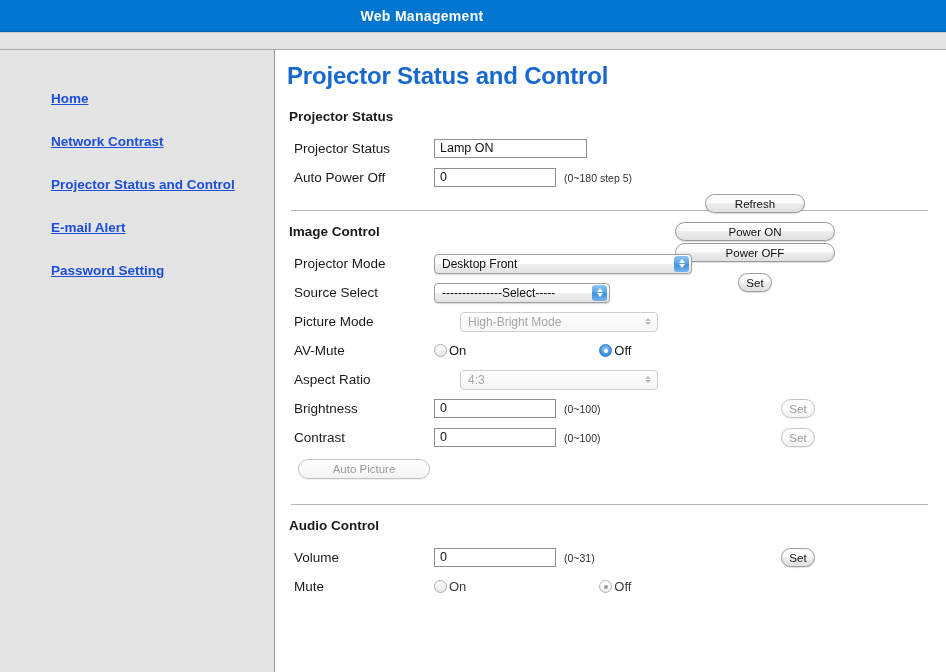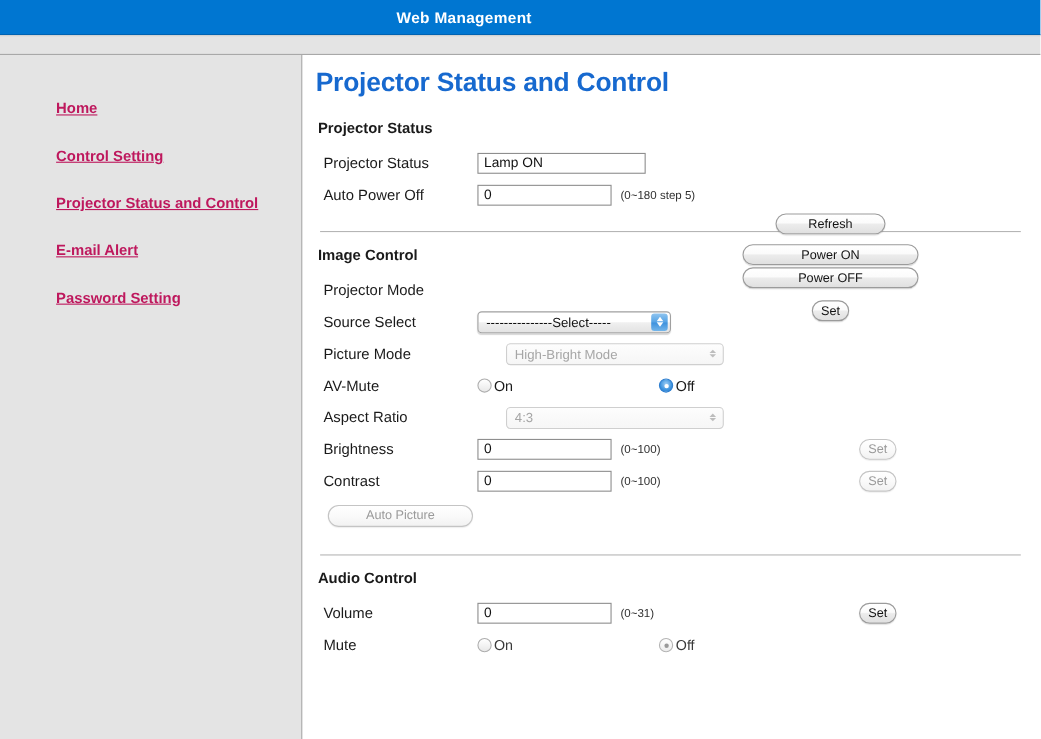--- a/index.html
+++ b/index.html
@@ -51,21 +51,21 @@
     border-right: 1px solid #999999;
     box-sizing: border-box;
     padding-top: 40px;
   }
   .nav-item {
     display: block;
     padding-left: 51px;
     margin-bottom: 26px;
     font-size: 13.5px;
     font-weight: bold;
-    color: #be185d;
+    color: #1d4ed8;
     text-decoration: underline;
     cursor: pointer;
     line-height: 17px;
   }
 
   .content {
     flex: 1;
     background: #ffffff;
     box-sizing: border-box;
     padding: 0;
@@ -285,21 +285,21 @@
 
 <div class="topbar">
   <span class="topbar-title">Web Management</span>
 </div>
 <div class="subbar"></div>
 
 <div class="page">
 
   <div class="sidebar">
     <a class="nav-item">Home</a>
-    <a class="nav-item">Control Setting</a>
+    <a class="nav-item">Network Contrast</a>
     <a class="nav-item">Projector Status and Control</a>
     <a class="nav-item">E-mail Alert</a>
     <a class="nav-item">Password Setting</a>
   </div>
 
   <div class="content">
 
     <div class="page-title">Projector Status and Control</div>
 
     <div class="section">
@@ -334,20 +334,29 @@
         <div class="pill w-set">Set</div>
       </div>
     </div>
 
     <div class="section">
       <div class="divider"></div>
       <div class="section-head">Image Control</div>
 
       <div class="row">
         <div class="row-label">Projector Mode</div>
+        <div class="row-field">
+          <div class="aqua-select sel-projmode">
+            <span>Desktop Front</span>
+            <span class="stepper">
+              <span class="ar up"></span>
+                <span class="ar dn"></span>
+            </span>
+          </div>
+        </div>
       </div>
 
       <div class="row">
         <div class="row-label">Source Select</div>
         <div class="row-field">
           <div class="aqua-select sel-source">
             <span>---------------Select-----</span>
             <span class="stepper">
               <span class="ar up"></span>
                 <span class="ar dn"></span>

